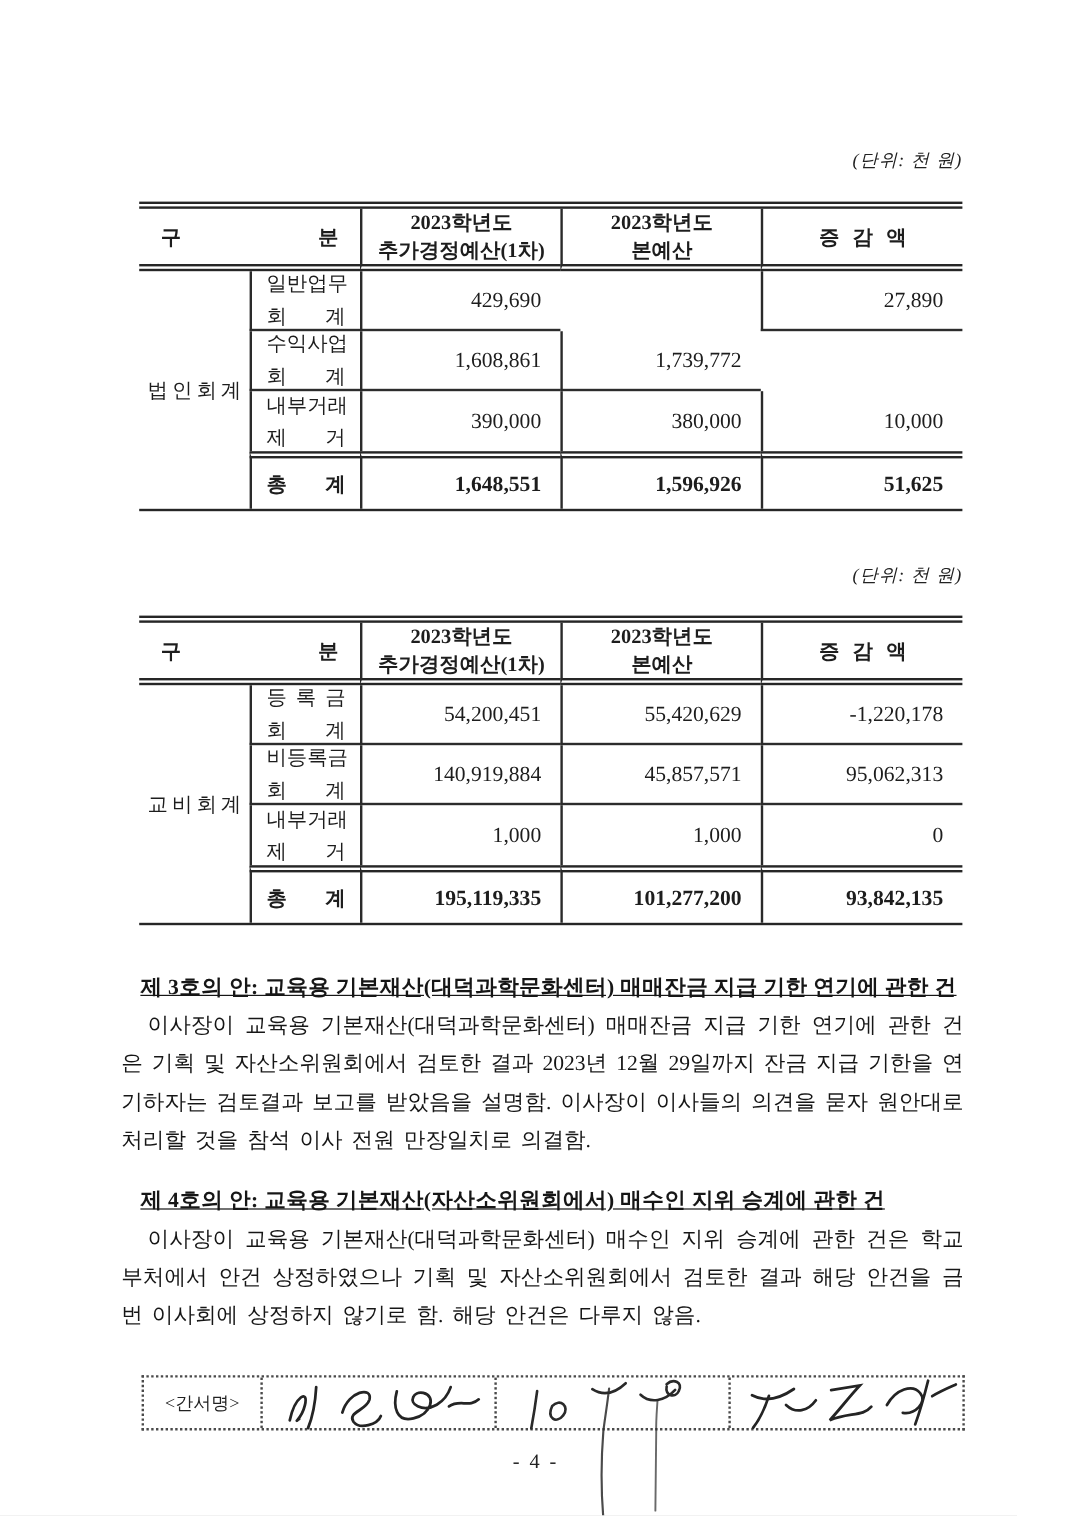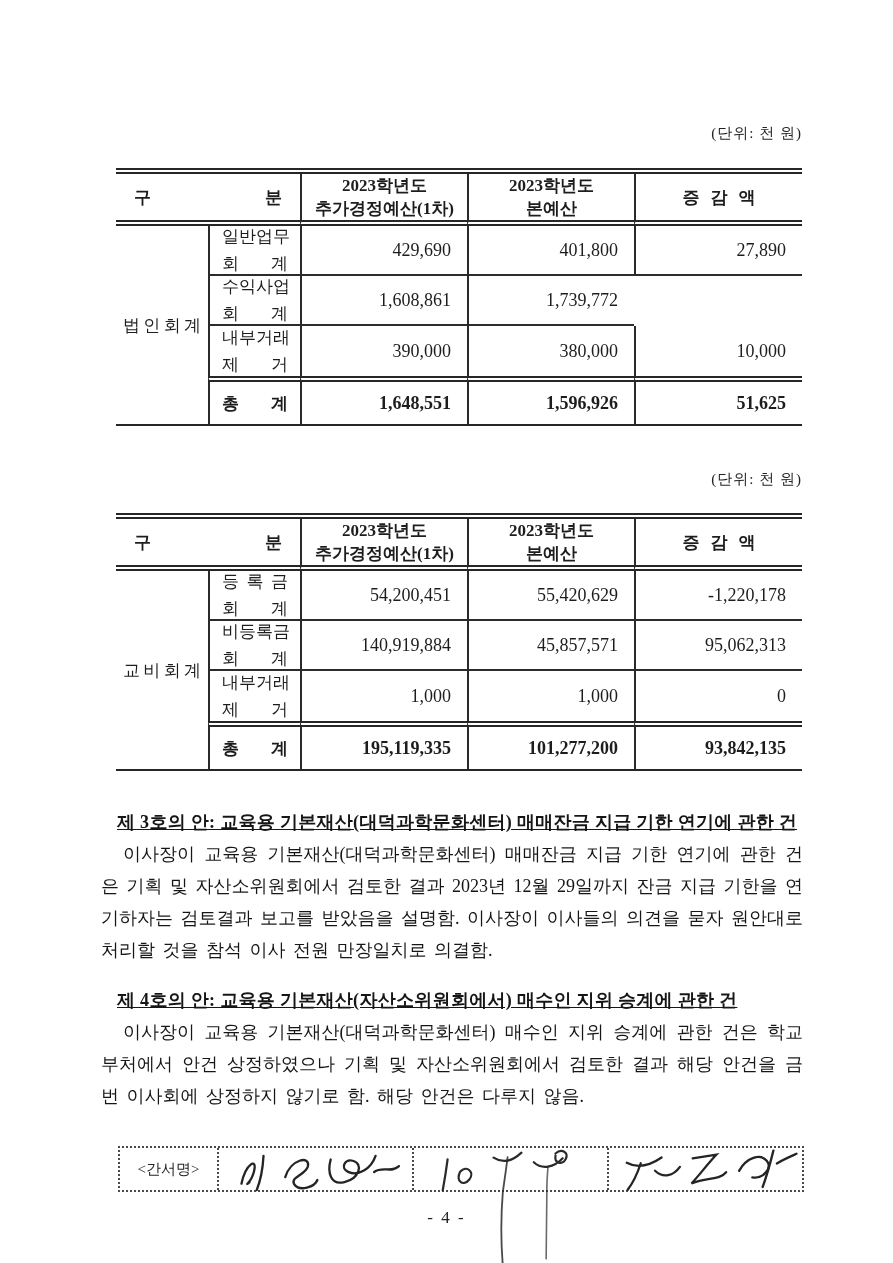--- a/index.html
+++ b/index.html
@@ -1,21 +1,21 @@
 <!DOCTYPE html>
 <html><head>
 <meta charset="utf-8">
 <style>
   html,body{margin:0;padding:0;background:#e8e8e8;}
   #page{
     position:relative;width:893px;height:1263px;background:#ffffff;
     font-family:"Liberation Serif","DejaVu Serif",serif;color:#1d1d1d;
     overflow:hidden;margin:0 auto;
   }
-  .unit-label{position:absolute;right:91px;font-size:15px;letter-spacing:1px;color:#222;}
+  .unit-label{position:absolute;right:91px;font-size:15px;letter-spacing:1px;color:#222;font-style:italic;}
   #unit-label-1{top:124px;}
   #unit-label-2{top:470px;}
 
   
   .budget-table{
     position:absolute;left:116px;width:686px;
     display:grid;
     grid-template-columns:92px 92px 167px 167px 168px;
     grid-template-rows:52px 50px 50px 50px 48px;
     border-top:6px double #262626;
@@ -106,21 +106,20 @@
           <span>반</span>
           <span>업</span>
           <span>무</span>
         </span>
       <span class="spread">
           <span>회</span>
           <span>계</span>
         </span>
     </div>
     <div class="bt-cell num vline rule" style="grid-area:2/3">429,690</div>
-    <div class="bt-cell num vline rule" style="grid-area:2/4">401,800</div>
     <div class="bt-cell num vline rule" style="grid-area:2/5">27,890</div>
 
     <div class="bt-cell label-cell vline rule" style="grid-area:3/2">
       <span class="spread">
           <span>수</span>
           <span>익</span>
           <span>사</span>
           <span>업</span>
         </span>
       <span class="spread">

